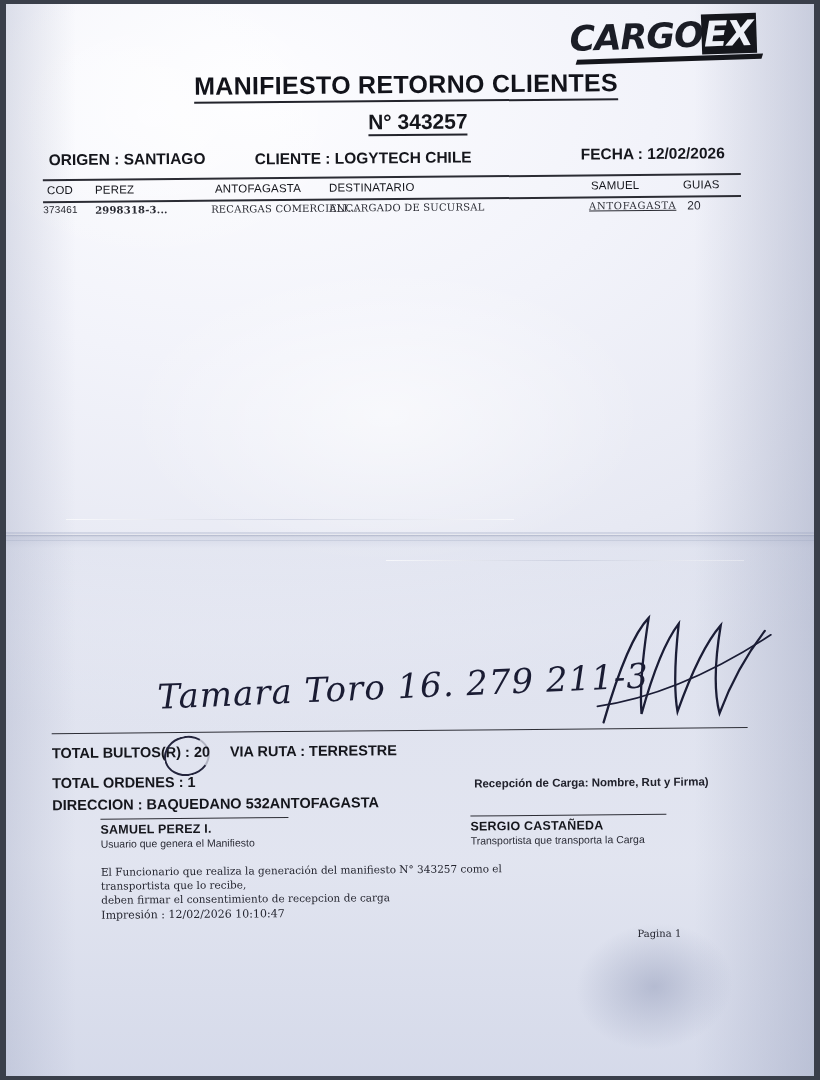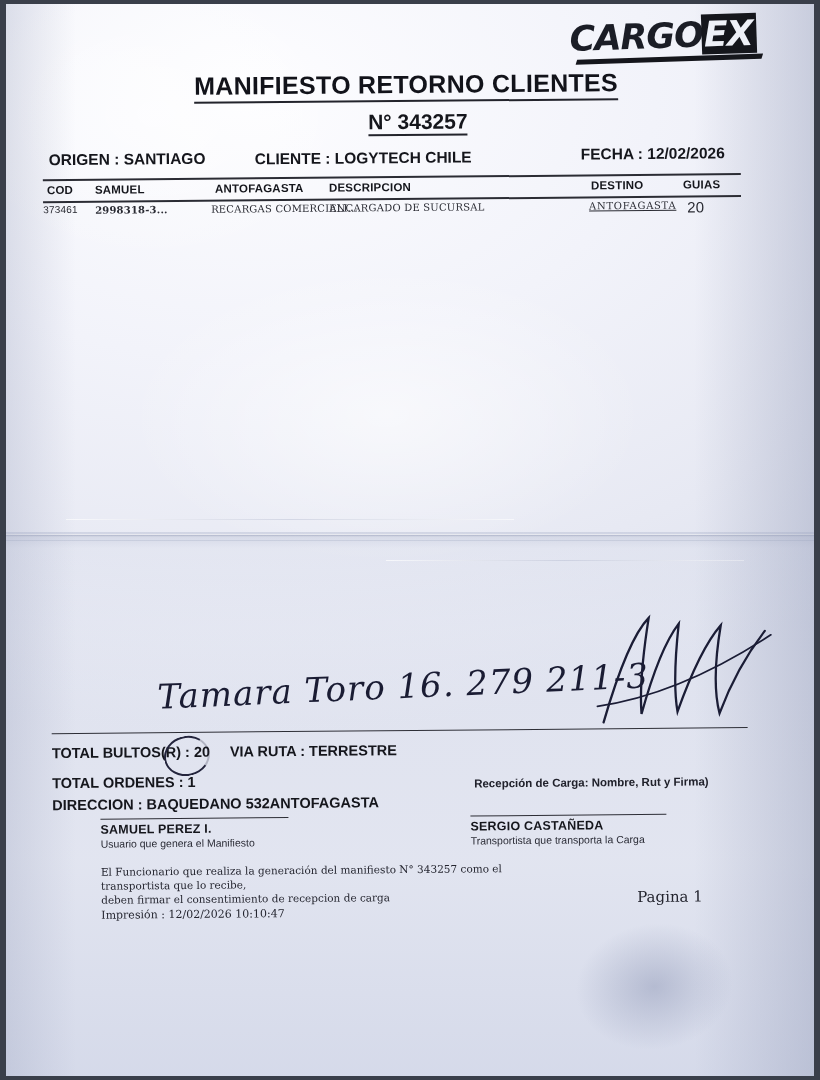--- a/index.html
+++ b/index.html
@@ -114,35 +114,35 @@
 
   
   #hdr-origen { position:absolute; left: 46px; top: 144px; font-size: 15.5px; font-weight: bold; }
   #hdr-cliente{ position:absolute; left: 252px; top: 145px; font-size: 15.5px; font-weight: bold; }
   #hdr-fecha  { position:absolute; left: 578px; top: 143px; font-size: 15.5px; font-weight: bold; }
 
   
   .rule { position:absolute; height: 1.6px; background: #2b2c34; }
   #rule-top  { left: 40px; right: 70px; top: 172px; }
   #rule-mid  { left: 40px; right: 70px; top: 194px; }
-  .thcell { position:absolute; top: 177px; font-size: 11.5px; font-weight: bold; letter-spacing: .2px; }
+  .thcell { position:absolute; top: 177px; font-size: 11.5px; font-weight: normal; letter-spacing: .2px; }
   #th-cod   { left: 44px; }
   #th-guias { left: 92px; }
   #th-dest  { left: 212px; }
   #th-desc  { left: 326px; }
   #th-destino { left: 588px; }
   #th-bultos  { left: 680px; }
 
   .tdcell { position:absolute; top: 198px; font-family: "DejaVu Serif", serif; font-size: 10px; color: #2a2b33; letter-spacing:.2px; }
   #td-cod   { left: 40px; font-size: 10px; font-family: "Liberation Sans", sans-serif; top:197px; }
   #td-guias { left: 92px; font-weight: bold; }
   #td-dest  { left: 208px; }
   #td-desc  { left: 326px; }
   #td-destino { left: 586px; letter-spacing: .7px; text-decoration: underline; }
-  #td-bultos  { left: 684px; font-size: 15px; font-family: "Liberation Sans", sans-serif; top:197px;}
+  #td-bultos  { left: 684px; font-size: 12px; font-family: "Liberation Sans", sans-serif; top:197px;}
 
   
   #sig-line {
     position: absolute; left: 44px; right: 68px; top: 726px;
     height: 1.4px; background: #2d2e36;
   }
   #sig-hand {
     position:absolute; left: 150px; top: 640px; width: 460px; height: 90px;
   }
   #sig-hand .ink {
@@ -190,22 +190,22 @@
   #legal {
     position:absolute; left: 92px; top: 858px; width: 470px;
     font-family: "DejaVu Serif", serif;
     font-size: 10.5px; line-height: 14px; color: #24252f;
   }
   #impresion {
     position:absolute; left: 92px; top: 902px;
     font-family: "DejaVu Serif", serif; font-size: 11px; color: #23242e;
   }
   #pagina {
-    position:absolute; left: 628px; top: 886px;
-    font-family: "DejaVu Serif", serif; font-size: 15px; color: #23242e;
+    position:absolute; left: 628px; top: 926px;
+    font-family: "DejaVu Serif", serif; font-size: 10px; color: #23242e;
   }
 
   
   .crease {
     position:absolute; background: linear-gradient(90deg, rgba(255,255,255,.7), rgba(165,172,196,.35), rgba(255,255,255,.6));
     height: 1px;
   }
 </style>
 </head>
 <body>
@@ -240,24 +240,24 @@
     </div>
 
     <div id="hdr-origen" class="hdr">ORIGEN : SANTIAGO</div>
     <div id="hdr-cliente" class="hdr">CLIENTE : LOGYTECH CHILE</div>
     <div id="hdr-fecha" class="hdr">FECHA : 12/02/2026</div>
 
     <div class="rule" id="rule-top"></div>
     <div class="rule" id="rule-mid"></div>
 
     <div class="thcell" id="th-cod">COD</div>
-    <div class="thcell" id="th-guias">SAMUEL</div>
+    <div class="thcell" id="th-guias">PEREZ</div>
     <div class="thcell" id="th-dest">ANTOFAGASTA</div>
-    <div class="thcell" id="th-desc">DESCRIPCION</div>
-    <div class="thcell" id="th-destino">DESTINO</div>
+    <div class="thcell" id="th-desc">DESTINATARIO</div>
+    <div class="thcell" id="th-destino">SAMUEL</div>
     <div class="thcell" id="th-bultos">GUIAS</div>
 
     <div class="tdcell" id="td-cod">373461</div>
     <div class="tdcell" id="td-guias">2998318-3...</div>
     <div class="tdcell" id="td-dest">RECARGAS COMERCIALI...</div>
     <div class="tdcell" id="td-desc">ENCARGADO DE SUCURSAL</div>
     <div class="tdcell" id="td-destino">ANTOFAGASTA</div>
     <div class="tdcell" id="td-bultos">20</div>
 
     <div id="sig-hand">

